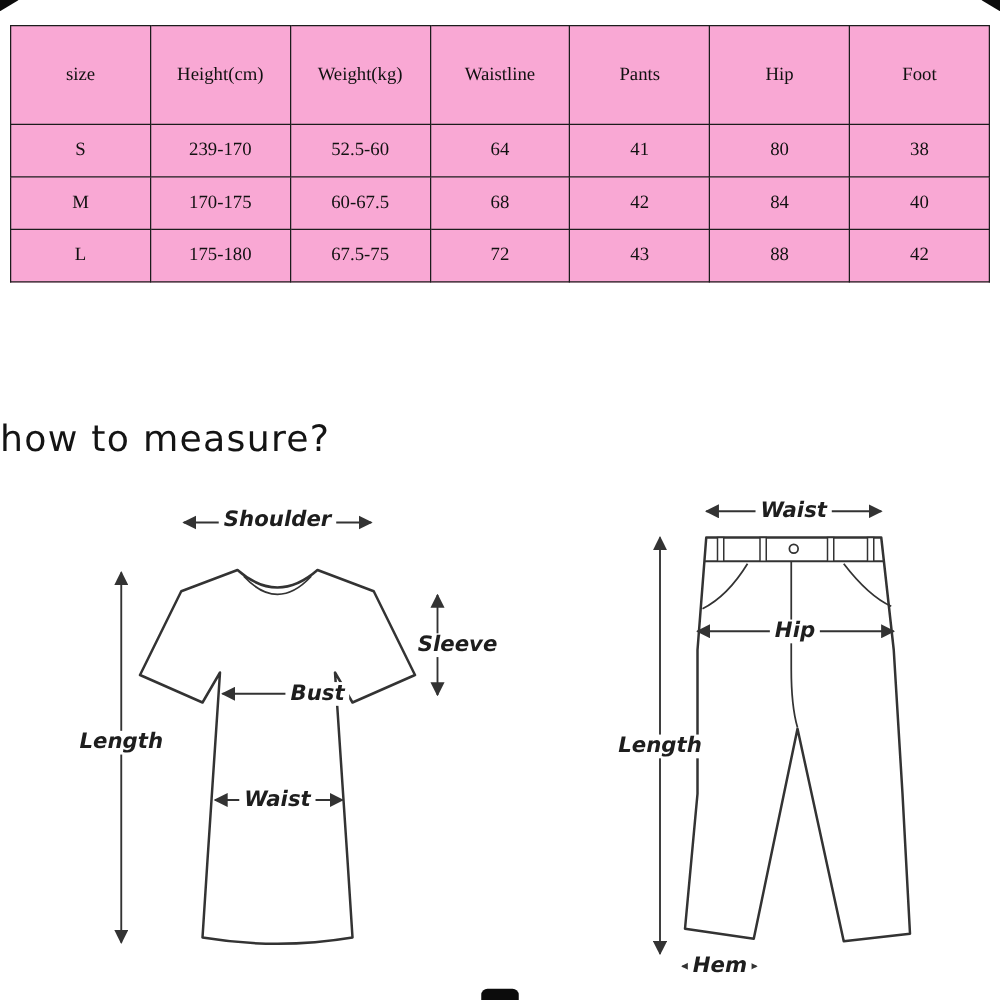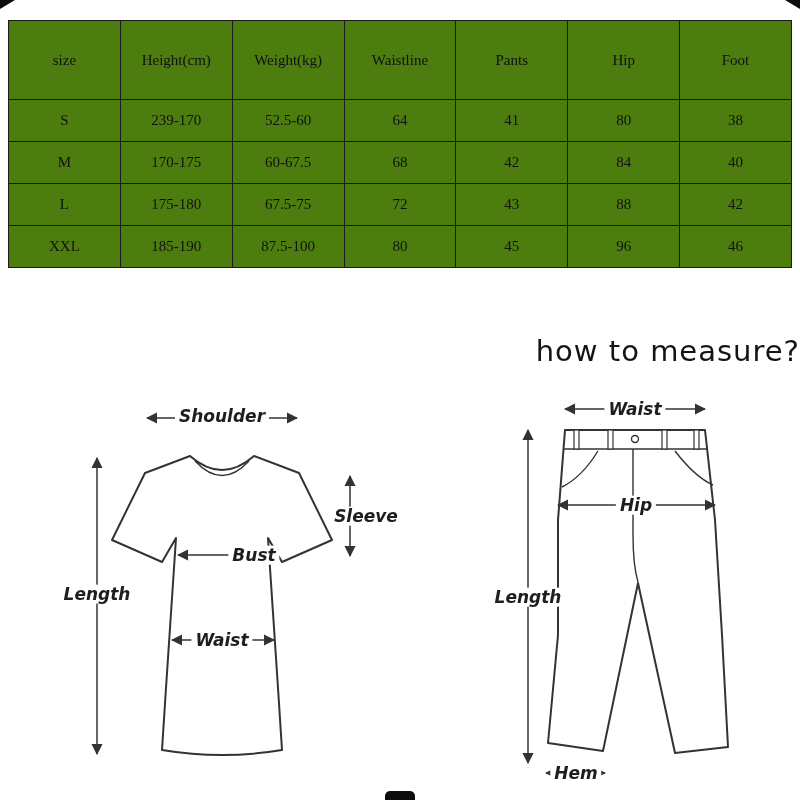--- a/index.html
+++ b/index.html
@@ -4,32 +4,32 @@
 <style>
   html,body{margin:0;padding:0;}
   body{
     width:800px;height:800px;position:relative;background:#fff;
     font-family:"Liberation Serif",serif;color:#111;overflow:hidden;
   }
 
   
   table.size-chart{
     position:absolute;left:8px;top:20px;width:784px;
-    border-collapse:collapse;table-layout:fixed;background:#4d7c0f;
+    border-collapse:collapse;table-layout:fixed;background:#f9a8d4;
   }
   table.size-chart th,table.size-chart td{
     border:1px solid #1c1c1c;text-align:center;vertical-align:middle;
     font-weight:normal;font-size:15px;color:#111;padding:0;
   }
   table.size-chart thead th{height:78px;font-size:15px;}
   table.size-chart tbody td{height:41px;}
 
   
   .measure-heading{
-    position:absolute;left:0;top:334px;width:100%;text-align:right;
+    position:absolute;left:0;top:334px;width:100%;text-align:left;
     font-family:"DejaVu Sans",sans-serif;font-size:29px;font-weight:500;
     letter-spacing:1px;color:#141414;
   }
 
   
   .diagram{position:absolute;font-style:italic;}
   .diagram svg{display:block;}
   .dim-label{
     position:absolute;transform:translate(-50%,-50%);
     font-family:"DejaVu Sans",sans-serif;font-size:17px;font-weight:600;
@@ -79,29 +79,20 @@
       <td>40</td>
     </tr>
     <tr>
       <td>L</td>
       <td>175-180</td>
       <td>67.5-75</td>
       <td>72</td>
       <td>43</td>
       <td>88</td>
       <td>42</td>
-    </tr>
-    <tr>
-      <td>XXL</td>
-      <td>185-190</td>
-      <td>87.5-100</td>
-      <td>80</td>
-      <td>45</td>
-      <td>96</td>
-      <td>46</td>
     </tr>
   </tbody>
 </table>
 
 <div class="measure-heading">how to measure?</div>
 
 <div class="diagram" id="shirt-diagram">
   <svg width="360" height="410" viewBox="0 0 360 410">
     <defs>
       <marker id="ah-shirt" viewBox="0 0 10 10" refX="9" refY="5" markerWidth="7.5" markerHeight="7.5" orient="auto-start-reverse">

